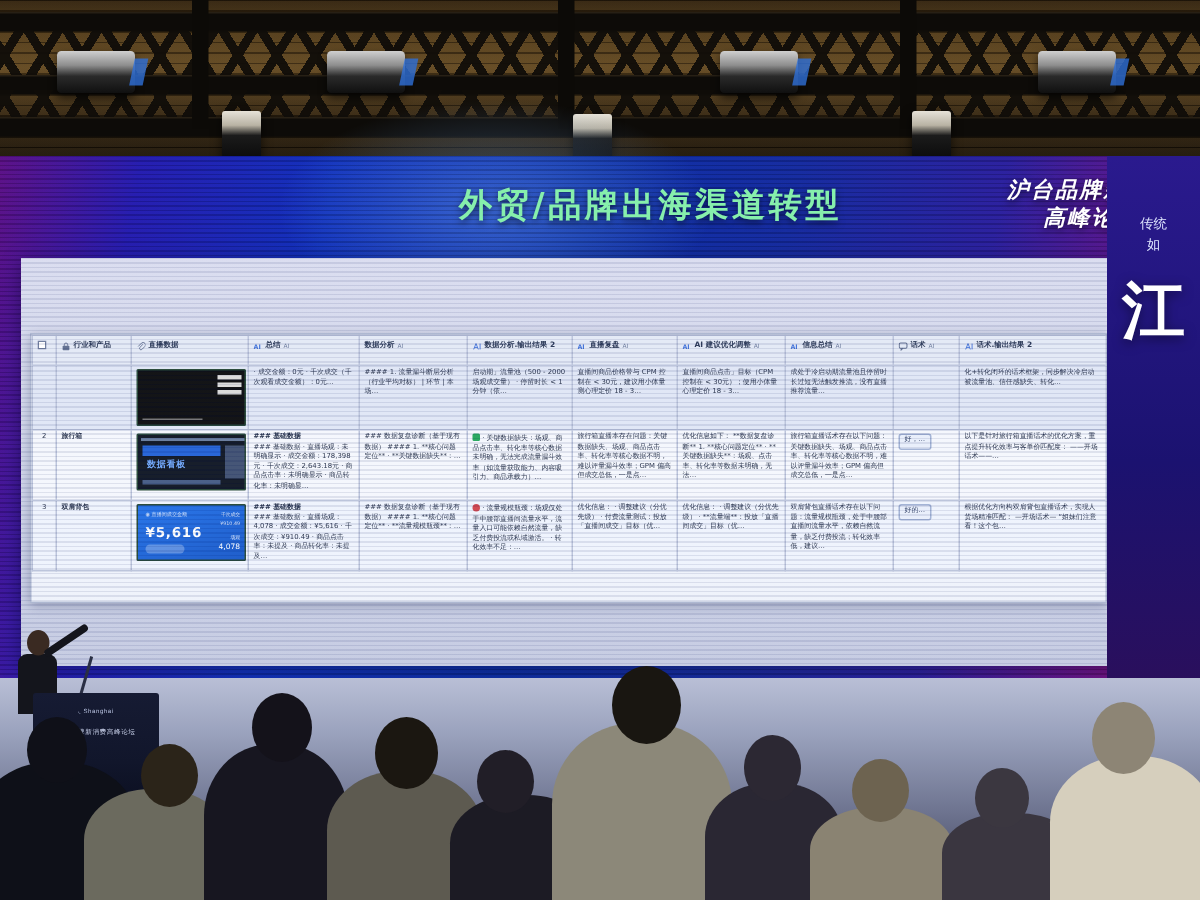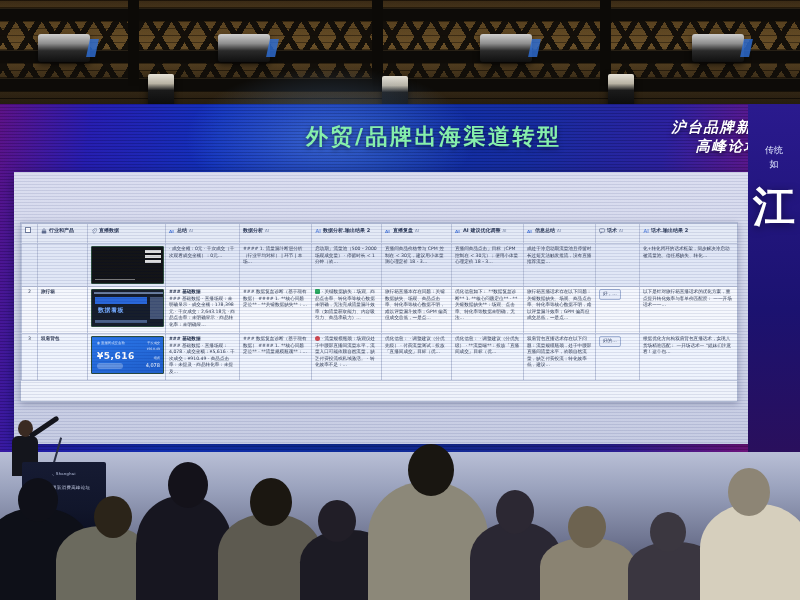--- a/index.html
+++ b/index.html
@@ -91,21 +91,21 @@
   .gchk{display:inline-block;width:5px;height:5px;background:#21a65a;border-radius:1px;vertical-align:-1px;}
   .rdot{display:inline-block;width:5px;height:5px;background:#d0414a;border-radius:50%;vertical-align:-1px;}
 
   
   .caption{position:absolute;left:62px;top:456px;width:706px;height:76px;
     background:rgba(228,232,244,.93);}
   .caption p{margin:0;padding:7px 10px 0 10px;color:#131a2b;font-size:12.5px;line-height:1.55;
     letter-spacing:.2px;font-family:"DejaVu Sans",sans-serif;}
 
   
-  .pillar{position:absolute;right:0;top:104px;width:52px;height:352px;
+  .pillar{position:absolute;right:0;top:104px;width:62px;height:352px;
     background:linear-gradient(180deg,#2a1a8e,#1b1270 58%,#2a0f5c);}
   .pillar .ptxt{color:#dfe6ff;font-size:9px;text-align:center;margin-top:40px;line-height:1.5;
     font-family:"DejaVu Sans",sans-serif;}
   .pillar .pbig{color:#fff;font-size:42px;font-weight:800;text-align:center;margin-top:8px;
     font-family:"DejaVu Serif",serif;text-shadow:0 2px 8px rgba(0,0,0,.5);}
 
   
   .floor{position:absolute;left:0;top:452px;width:800px;height:148px;
     background:linear-gradient(180deg,#b9bfd6 0%,#9aa2bd 25%,#6e7490 60%,#3b3f55 100%);}
   .silh{position:absolute;bottom:0;background:#0e1018;border-radius:46% 46% 0 0;}

